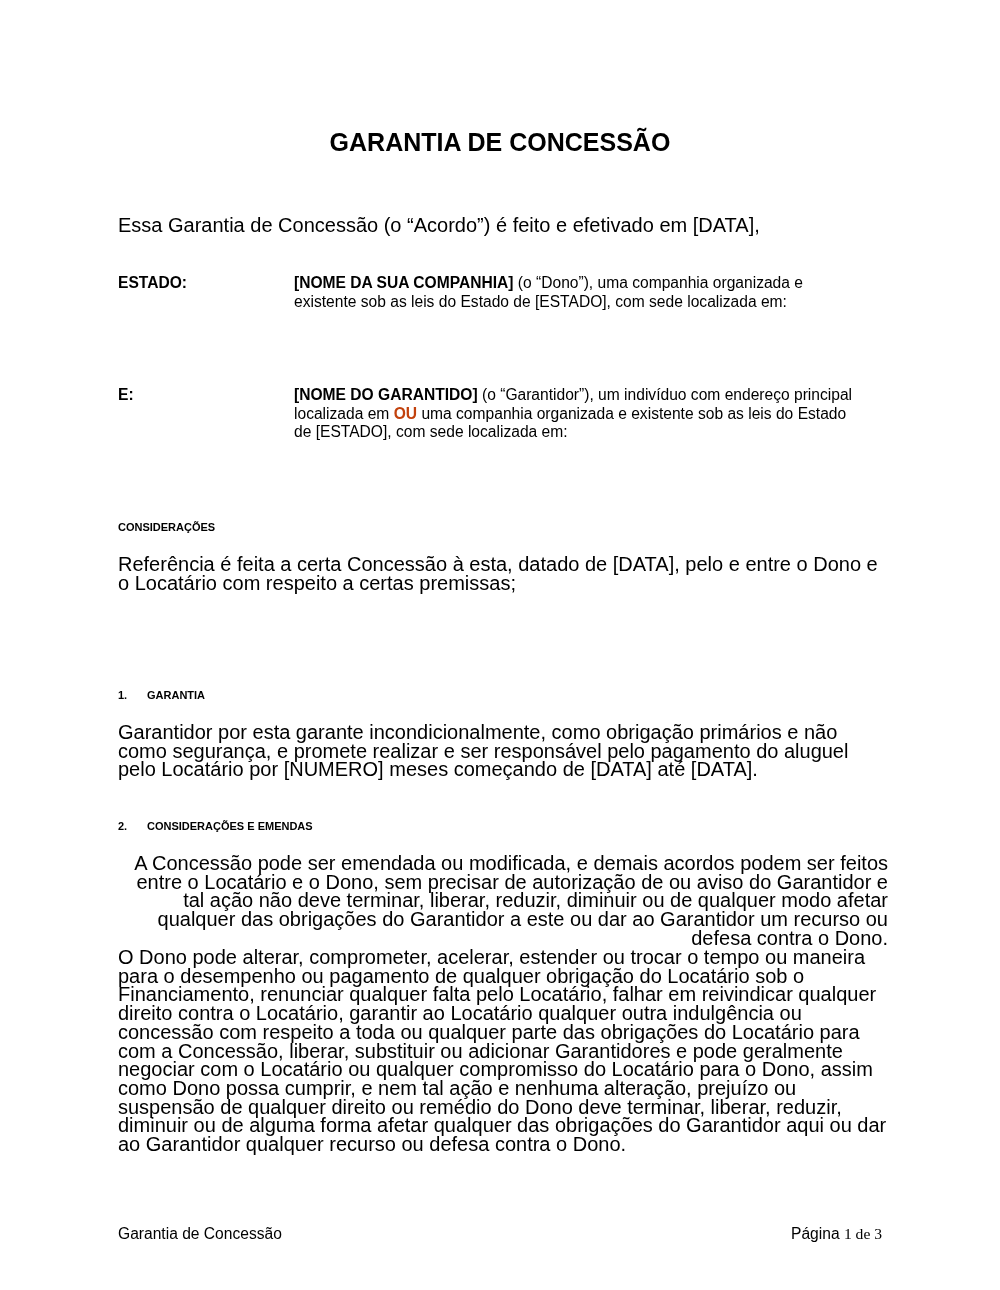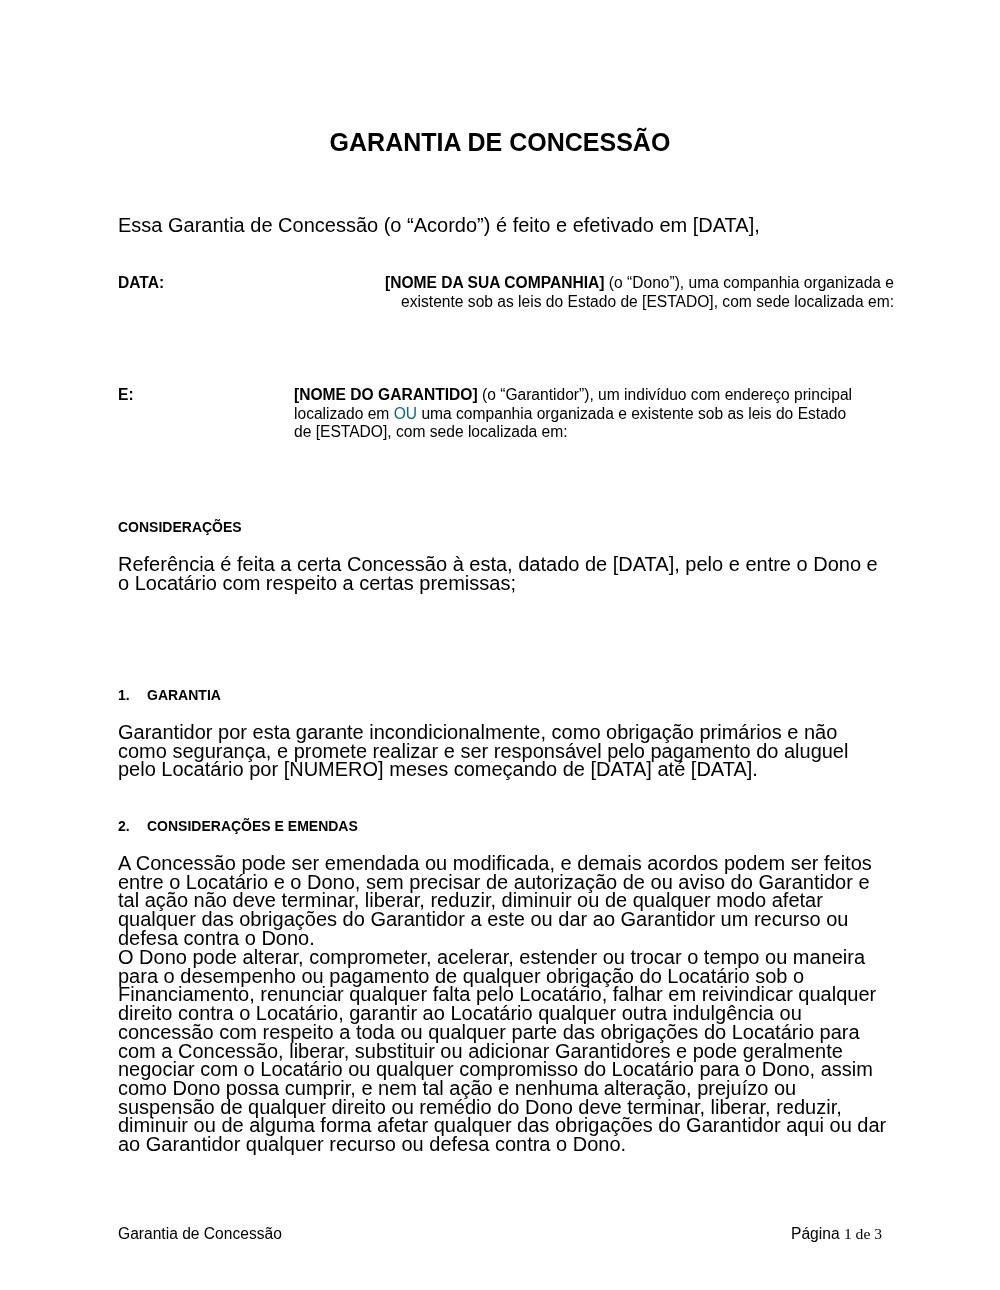--- a/index.html
+++ b/index.html
@@ -17,66 +17,66 @@
       font-size: 20px; line-height: 18.7px; margin: 0;
     }
     .label {
       position: absolute; left: 118px; font-size: 15.6px; font-weight: bold; line-height: 18.7px;
     }
     .party {
       position: absolute; left: 294px; width: 600px;
       font-size: 15.6px; line-height: 18.7px;
     }
     .b { font-weight: bold; }
-    .gray { color: #0369a1; }
+    .gray { color: #c2410c; font-weight: bold; }
     .h {
-      position: absolute; left: 118px; font-size: 14px; font-weight: bold; line-height: 18.7px;
+      position: absolute; left: 118px; font-size: 11px; font-weight: bold; line-height: 18.7px;
     }
     .h .num { display: inline-block; width: 29px; }
     .footer {
       position: absolute; top: 1213px; left: 118px; width: 764px;
       font-size: 15.6px; line-height: 18.7px;
     }
     .footer .right { position: absolute; right: 0; top: 0; }
     .serif { font-family: "Liberation Serif", serif; font-size: 15.6px; }
   </style>
 </head>
 <body>
 
 <div class="page">
 
   <div class="title">GARANTIA DE CONCESSÃO</div>
 
   <p class="p" style="top:204px;">Essa Garantia de Concessão (o “Acordo”) é feito e efetivado em [DATA],</p>
 
-  <div class="label" style="top:262px;">DATA:</div>
-  <div class="party" style="top:262px;text-align:right;">
+  <div class="label" style="top:262px;">ESTADO:</div>
+  <div class="party" style="top:262px;">
     <span class="b">[NOME DA SUA COMPANHIA]</span><span> (o “Dono”), uma companhia organizada e</span><br>
     <span>existente sob as leis do Estado de [ESTADO], com sede localizada em:</span>
   </div>
 
   <div class="label" style="top:374px;">E:</div>
   <div class="party" style="top:374px;">
     <span class="b">[NOME DO GARANTIDO]</span><span> (o “Garantidor”), um indivíduo com endereço principal</span><br>
-    <span>localizado em </span><span class="gray">OU</span><span> uma companhia organizada e existente sob as leis do Estado</span><br>
+    <span>localizada em </span><span class="gray">OU</span><span> uma companhia organizada e existente sob as leis do Estado</span><br>
     <span>de [ESTADO], com sede localizada em:</span>
   </div>
 
   <div class="h" style="top:506px;">CONSIDERAÇÕES</div>
   <p class="p" style="top:543px;">Referência é feita a certa Concessão à esta, datado de [DATA], pelo e entre o Dono e o Locatário com respeito a certas premissas;</p>
 
   <div class="h" style="top:674px;">
     <span class="num">1.</span><span>GARANTIA</span>
   </div>
   <p class="p" style="top:711px; width:766px;">Garantidor por esta garante incondicionalmente, como obrigação primários e não como segurança, e promete realizar e ser responsável pelo pagamento do aluguel pelo Locatário por [NUMERO] meses começando de [DATA] até [DATA].</p>
 
   <div class="h" style="top:805px;">
     <span class="num">2.</span><span>CONSIDERAÇÕES E EMENDAS</span>
   </div>
-  <p class="p" style="top:842px; width:770px;">A Concessão pode ser emendada ou modificada, e demais acordos podem ser feitos entre o Locatário e o Dono, sem precisar de autorização de ou aviso do Garantidor e tal ação não deve terminar, liberar, reduzir, diminuir ou de qualquer modo afetar qualquer das obrigações do Garantidor a este ou dar ao Garantidor um recurso ou defesa contra o Dono.</p>
+  <p class="p" style="top:842px; width:770px;text-align:right;">A Concessão pode ser emendada ou modificada, e demais acordos podem ser feitos entre o Locatário e o Dono, sem precisar de autorização de ou aviso do Garantidor e tal ação não deve terminar, liberar, reduzir, diminuir ou de qualquer modo afetar qualquer das obrigações do Garantidor a este ou dar ao Garantidor um recurso ou defesa contra o Dono.</p>
   <p class="p" style="top:936px; width:770px;">O Dono pode alterar, comprometer, acelerar, estender ou trocar o tempo ou maneira para o desempenho ou pagamento de qualquer obrigação do Locatário sob o Financiamento, renunciar qualquer falta pelo Locatário, falhar em reivindicar qualquer direito contra o Locatário, garantir ao Locatário qualquer outra indulgência ou concessão com respeito a toda ou qualquer parte das obrigações do Locatário para com a Concessão, liberar, substituir ou adicionar Garantidores e pode geralmente negociar com o Locatário ou qualquer compromisso do Locatário para o Dono, assim como Dono possa cumprir, e nem tal ação e nenhuma alteração, prejuízo ou suspensão de qualquer direito ou remédio do Dono deve terminar, liberar, reduzir, diminuir ou de alguma forma afetar qualquer das obrigações do Garantidor aqui ou dar ao Garantidor qualquer recurso ou defesa contra o Dono.</p>
 
   <div class="footer">
     <span>Garantia de Concessão</span>
     <span class="right"><span>Página </span><span class="serif">1</span><span class="serif"> de </span><span class="serif">3</span></span>
   </div>
 
 </div>
 
 </body></html>

